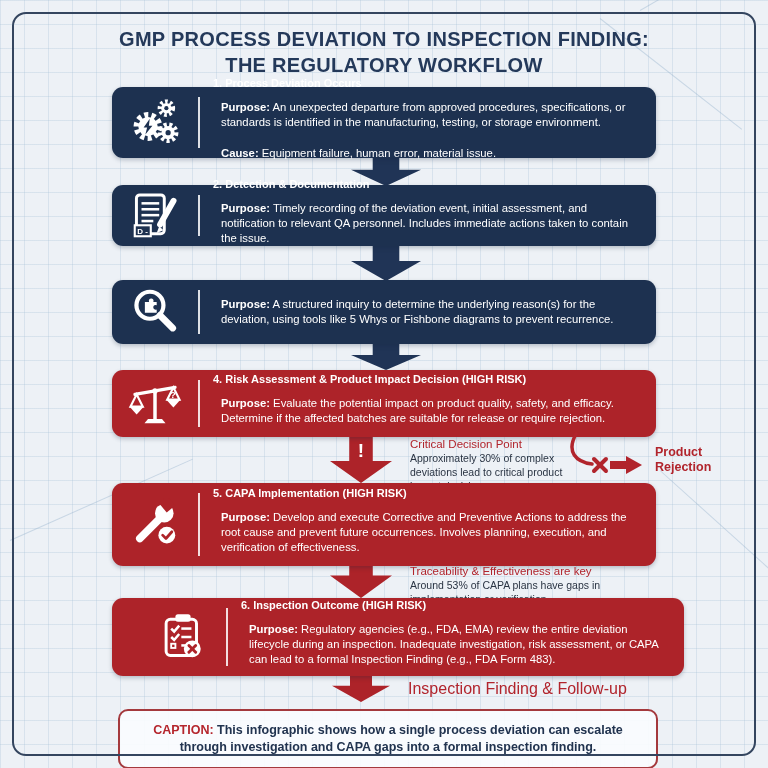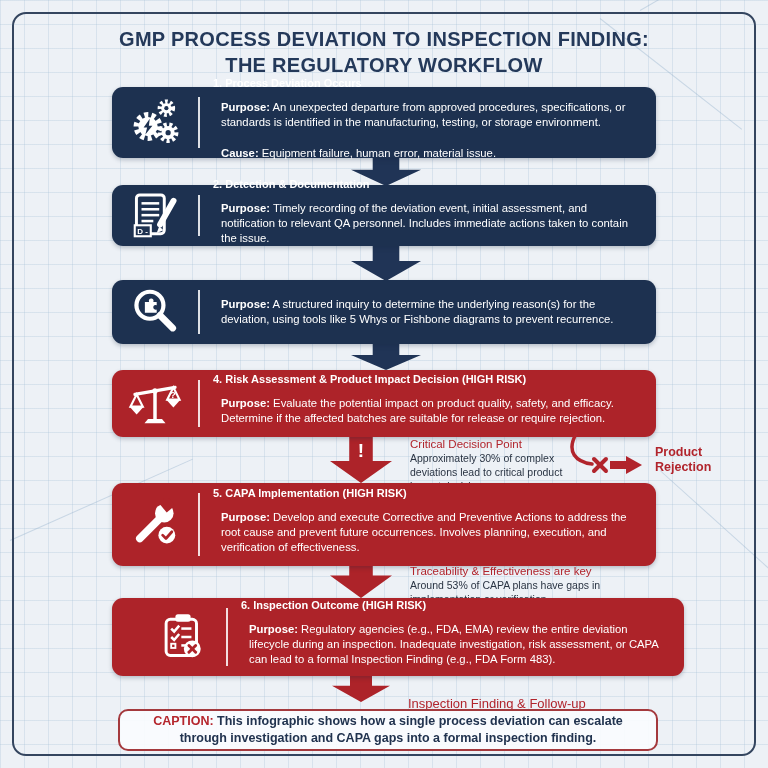--- a/index.html
+++ b/index.html
@@ -31,21 +31,21 @@
   .rarrow{position:absolute;background:#ad2329;z-index:1;
     clip-path:polygon(31% 0,69% 0,69% 52%,100% 52%,50% 100%,0 52%,31% 52%);}
   .rarrow .mark{position:absolute;top:4px;left:0;width:100%;text-align:center;
     color:#fff;font-weight:bold;font-size:19px;line-height:1;}
   .ann{position:absolute;z-index:2;}
   .ann .ah{font-size:11.5px;font-weight:normal;color:#b1242c;line-height:1.25;}
   .ann .ab{font-size:10.5px;color:#2a3443;line-height:1.3;margin-top:1px;}
   .reject{position:absolute;left:655px;top:445px;font-size:12.5px;font-weight:bold;
     color:#b1242c;line-height:1.18;z-index:2;}
   .rejsvg{position:absolute;left:552px;top:432px;z-index:2;}
-  .caption{position:absolute;left:118px;top:709px;width:540px;height:42px;box-sizing:border-box;
+  .caption{position:absolute;left:118px;top:709px;width:540px;height:60px;box-sizing:border-box;
     border:2px solid #a4393d;border-radius:10px;background:rgba(250,252,254,.92);
     display:flex;align-items:center;justify-content:center;text-align:center;
     font-size:12.5px;font-weight:bold;color:#21334f;line-height:1.35;padding:4px 26px;z-index:2;}
   .caption .clabel{color:#b5262d;}
 </style>
 </head>
 <body>
 
 <div class="deco" style="left:600px;top:18px;width:180px;transform:rotate(38deg);"></div>
 <div class="deco" style="left:640px;top:10px;width:140px;transform:rotate(-30deg);"></div>
@@ -204,20 +204,20 @@
   </div>
   <div class="divider"></div>
   <div class="content">
     <h3>6. Inspection Outcome (HIGH RISK)</h3>
     <p><b>Purpose:</b><span> Regulatory agencies (e.g., FDA, EMA) review the entire deviation lifecycle during an inspection. Inadequate investigation, risk assessment, or CAPA can lead to a formal Inspection Finding (e.g., FDA Form 483).</span></p>
   </div>
 </div>
 
 <div class="rarrow" style="left:332px;top:668px;width:58px;height:34px;"></div>
 <div class="ann" style="left:408px;top:679px;">
-  <div class="ah" style="font-size:13px;margin-top:17px;">Inspection Finding &amp; Follow-up</div>
+  <div class="ah" style="font-size:16px;">Inspection Finding &amp; Follow-up</div>
 </div>
 
 <div class="caption">
   <div>
     <span class="clabel">CAPTION:</span><span> This infographic shows how a single process deviation can escalate through investigation and CAPA gaps into a formal inspection finding.</span>
   </div>
 </div>
 
 </body></html>

